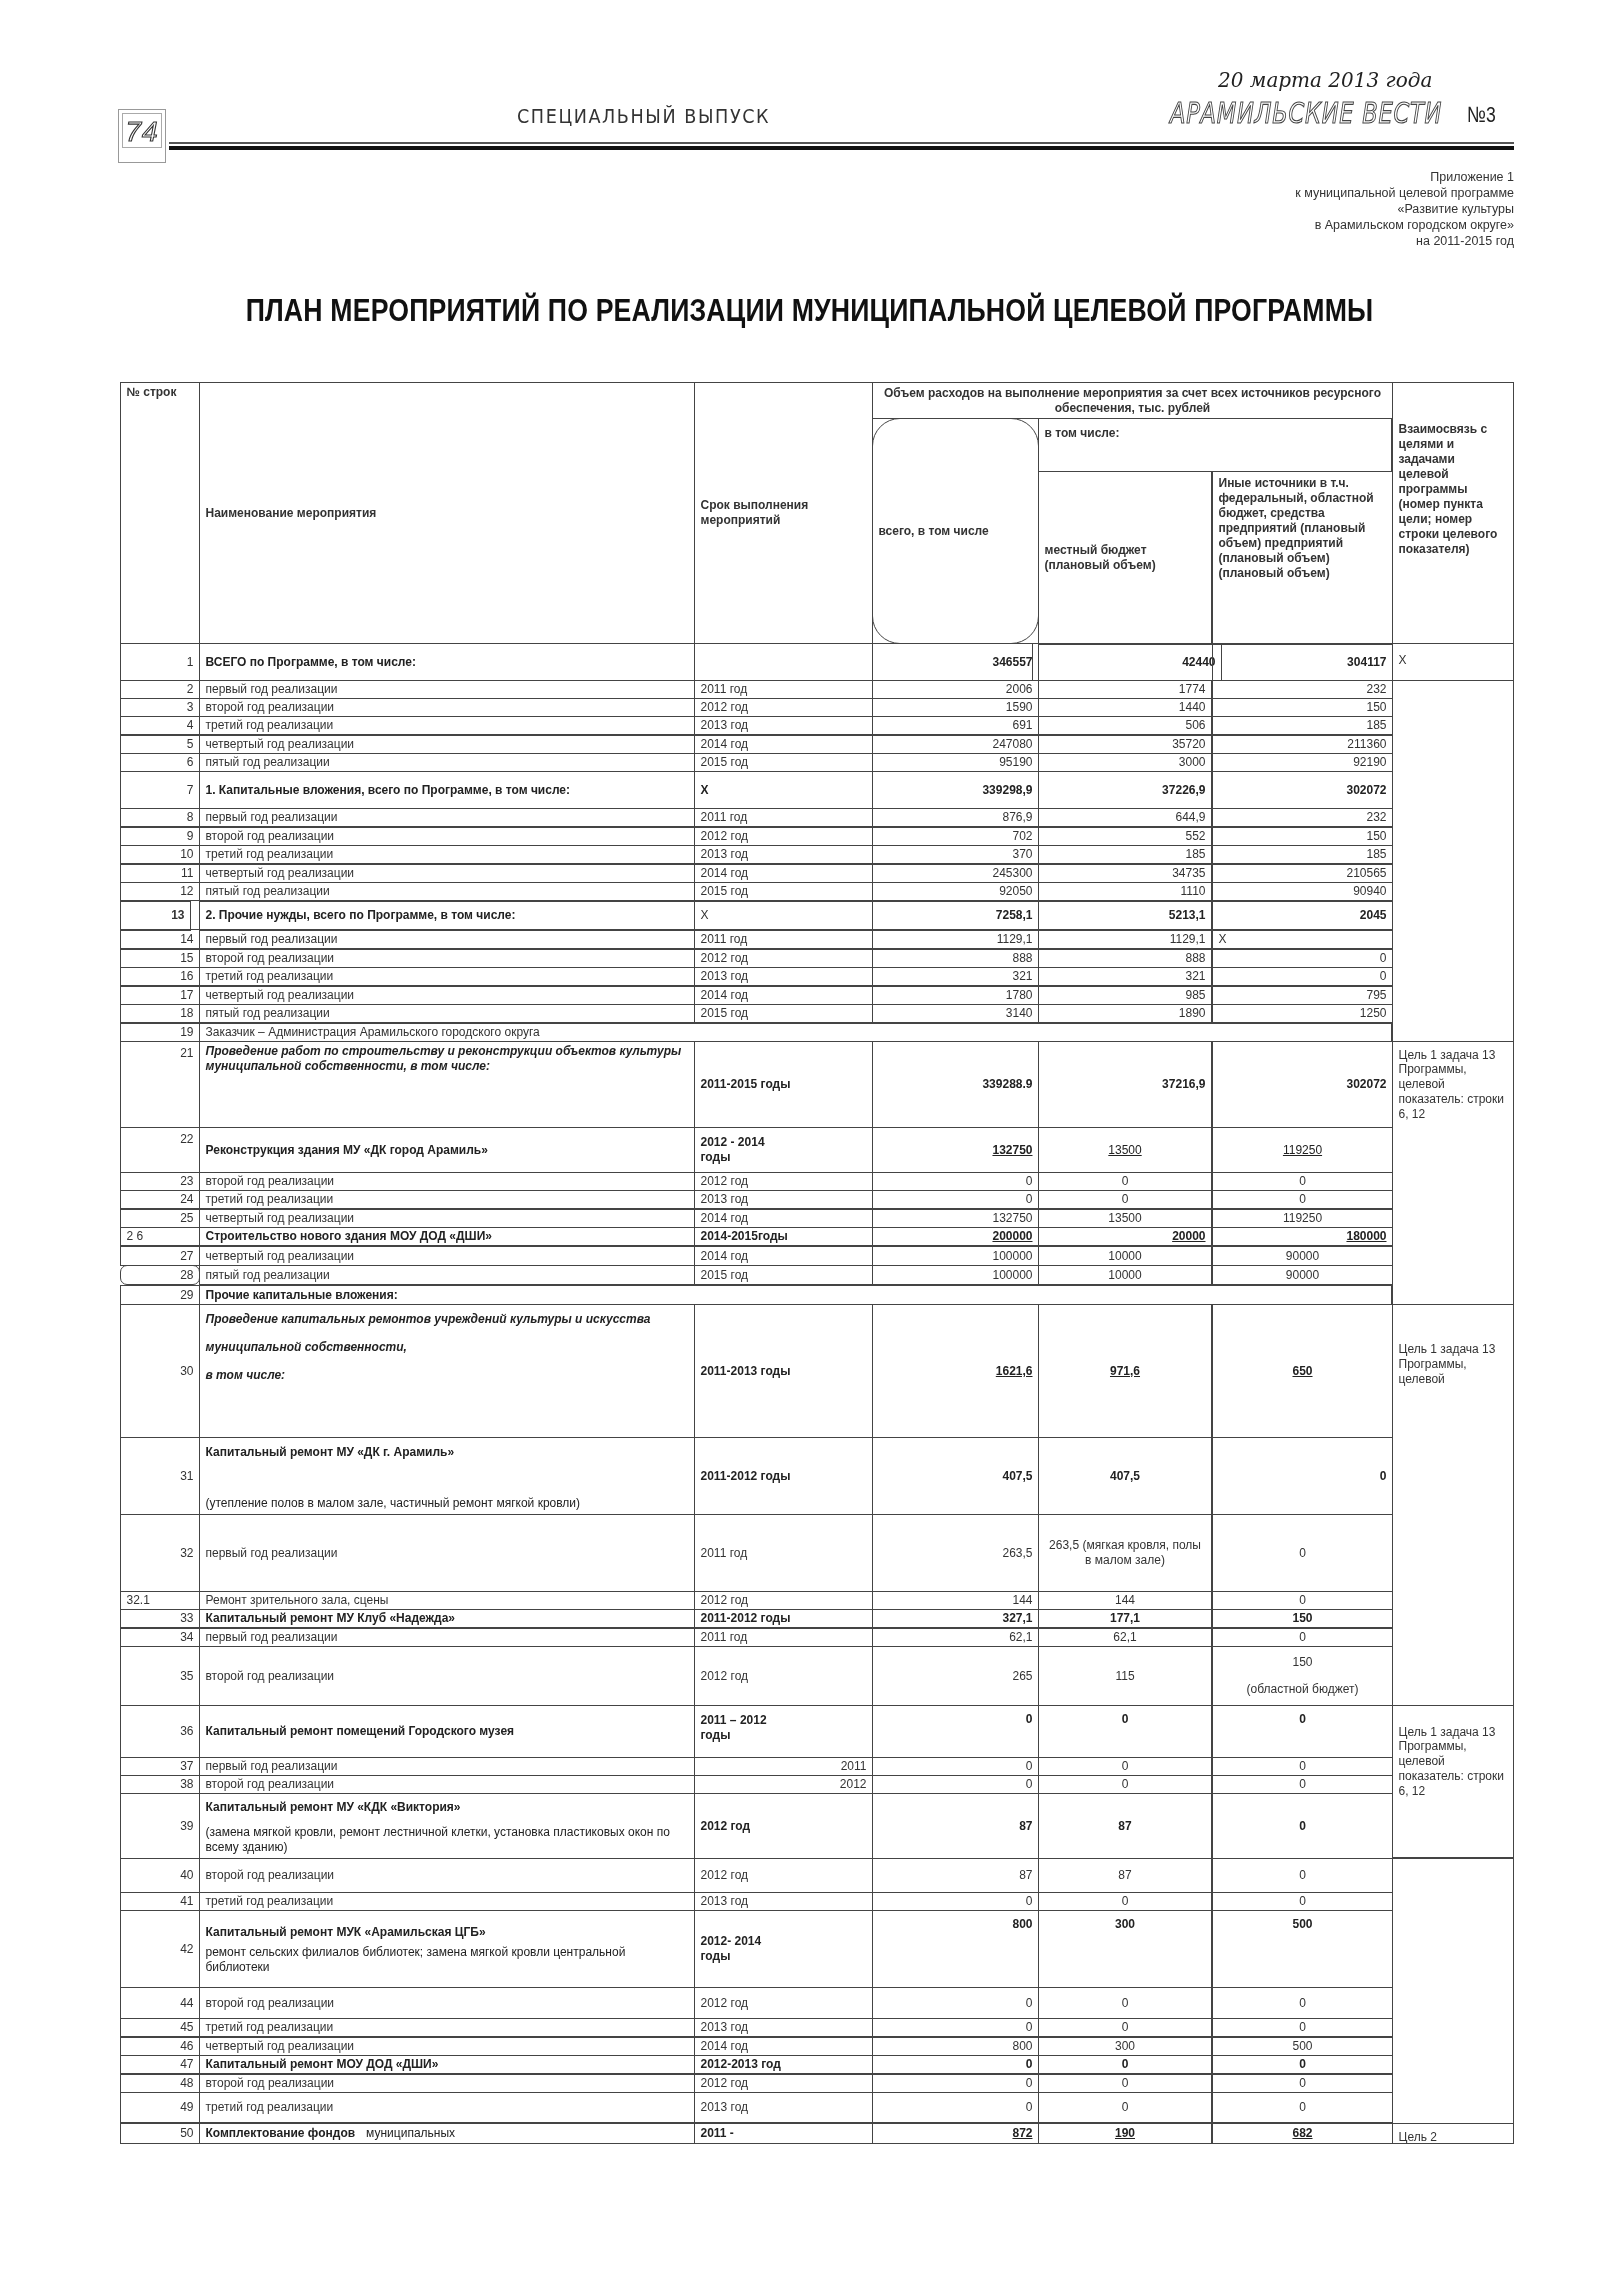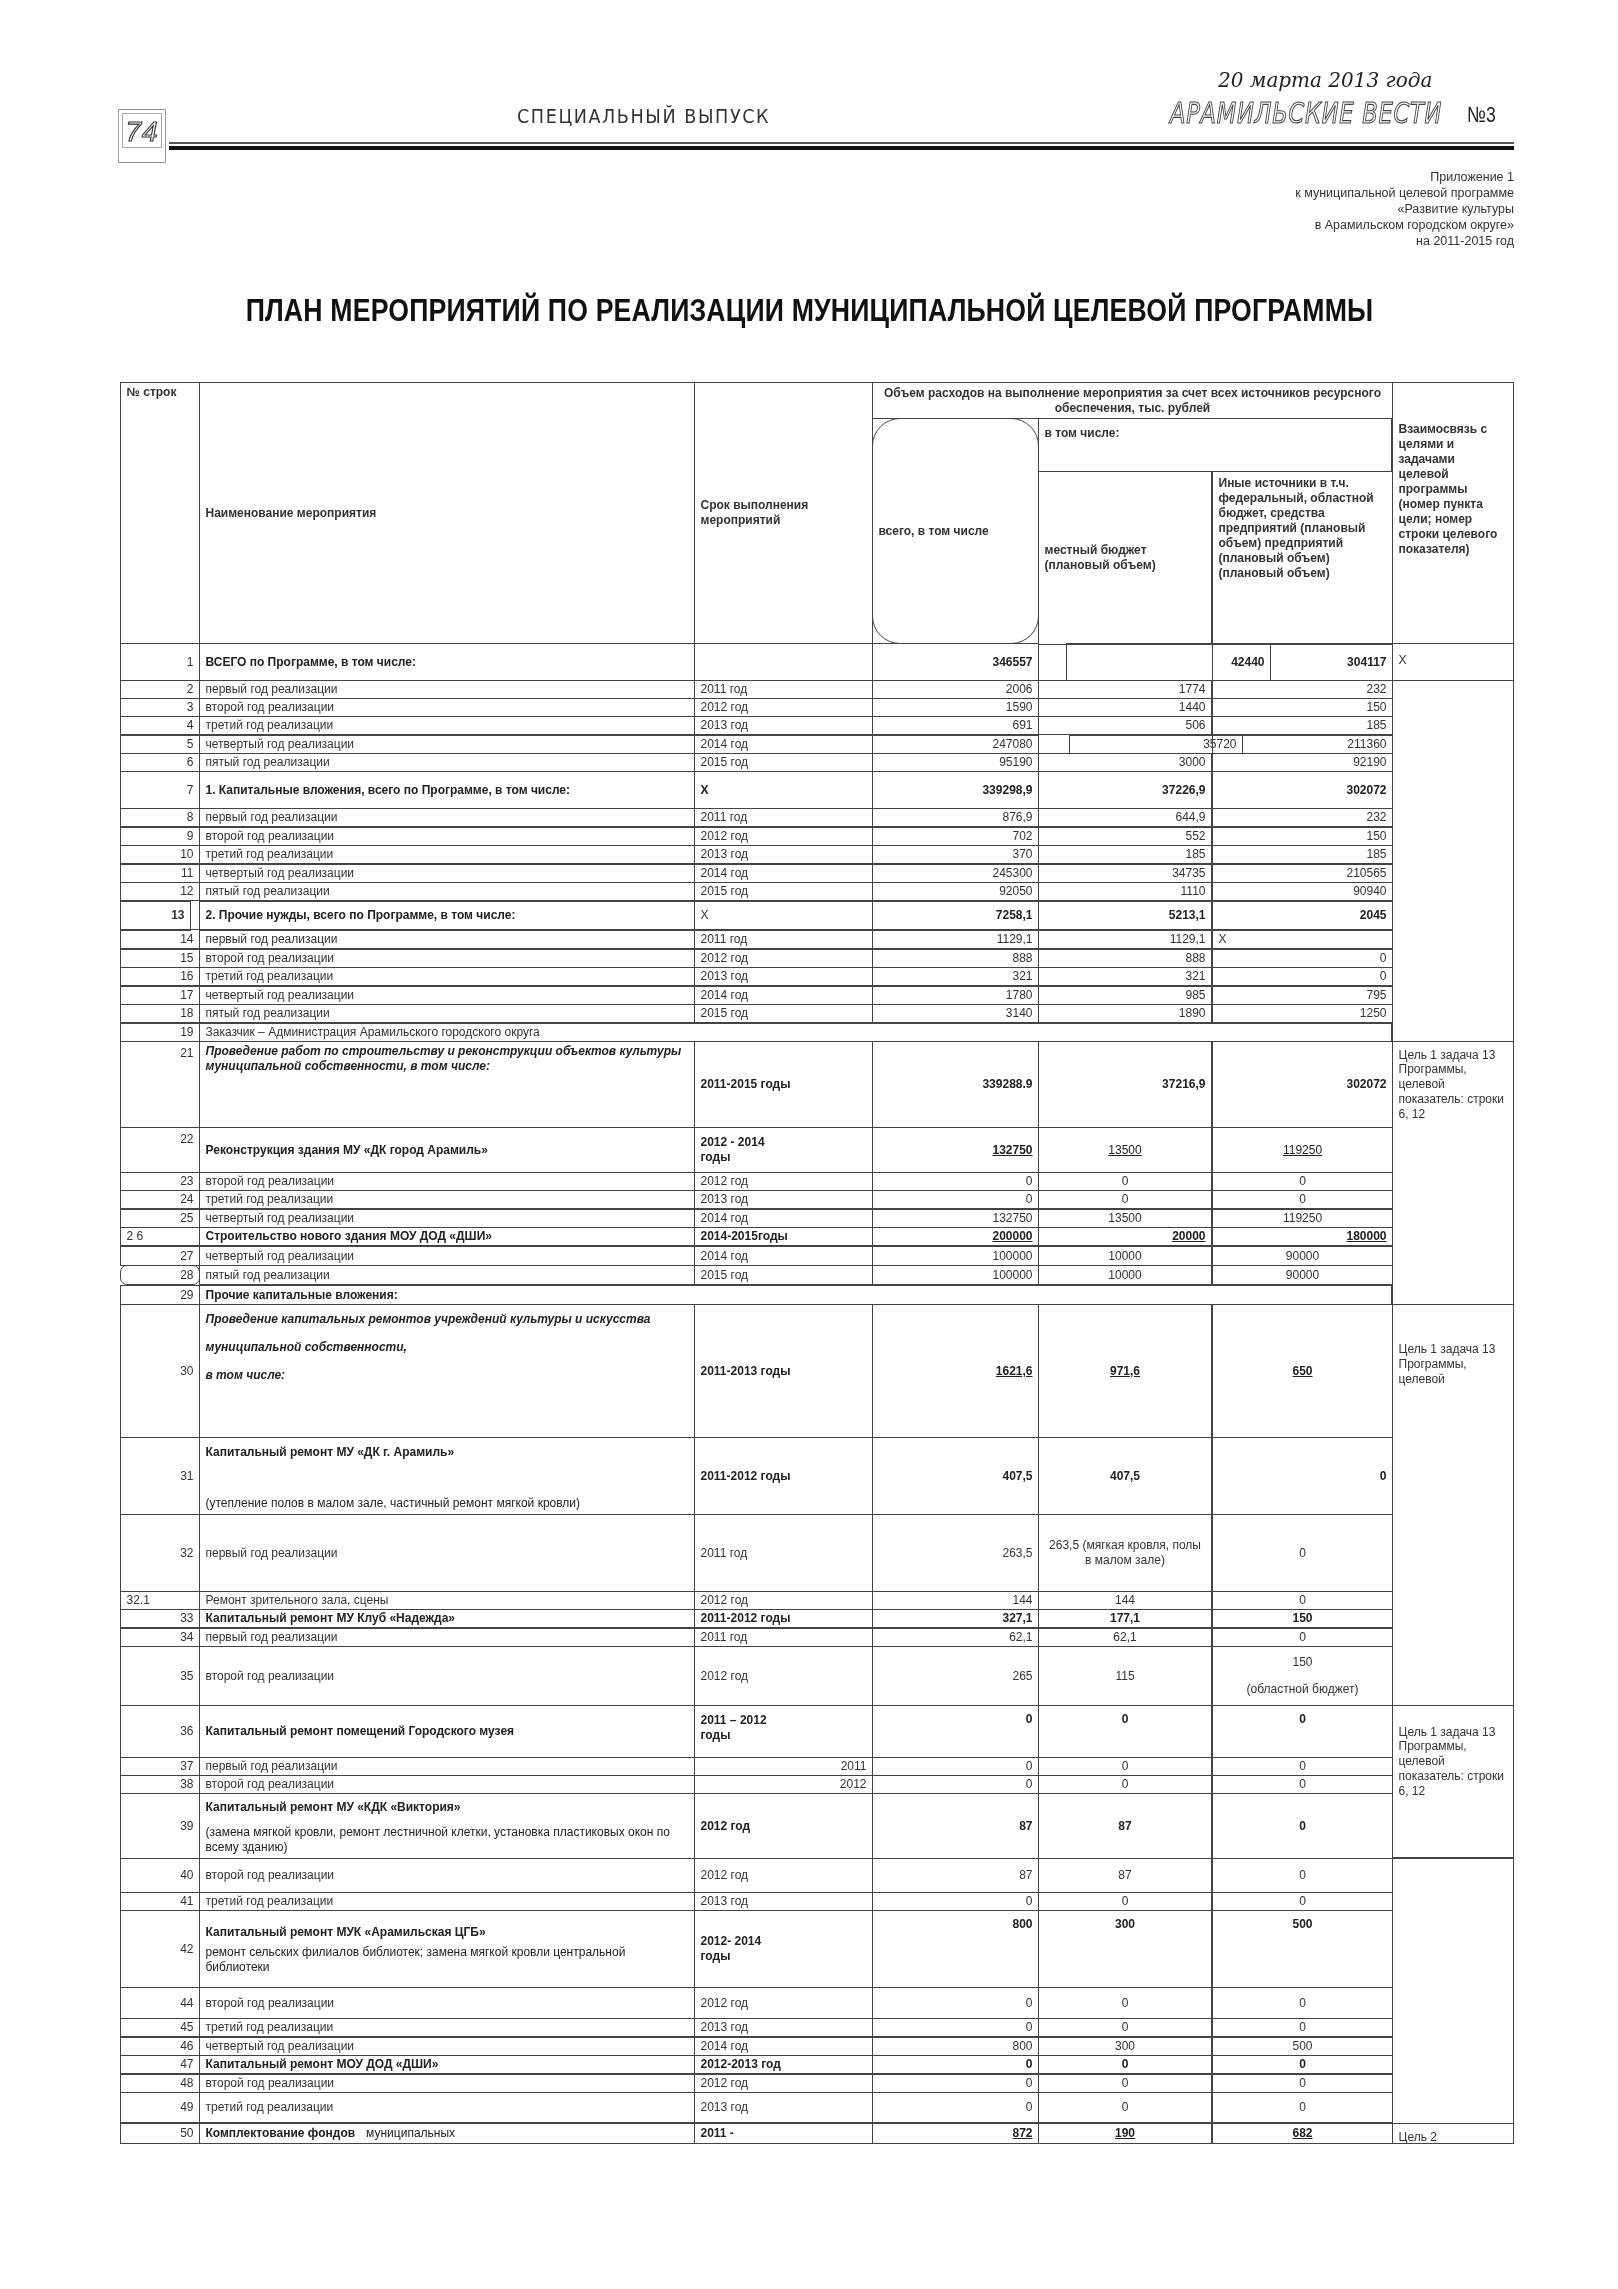--- a/index.html
+++ b/index.html
@@ -79,21 +79,21 @@
     </div>
     <div class="cell b vc" style="left: 79px; top: 261px; width: 496px; height: 38px;">
       <span>ВСЕГО по Программе, в том числе:</span>
     </div>
     <div class="cell b vc" style="left: 574px; top: 261px; width: 179px; height: 38px;">
       <span></span>
     </div>
     <div class="cell vc r b" style="left: 752px; top: 261px; width: 167px; height: 38px;">
       <span>346557</span>
     </div>
-    <div class="cell vc r b" style="left: 946px; top: 261px; width: 205px; height: 38px;">
+    <div class="cell vc r b" style="left: 912px; top: 261px; width: 190px; height: 38px;">
       <span>42440</span>
     </div>
     <div class="cell vc r b" style="left: 1092px; top: 261px; width: 181px; height: 38px;">
       <span>304117</span>
     </div>
     <div class="cell vc r" style="left: 0px; top: 298px; width: 80px; height: 18.5px;">
       <span>2</span>
     </div>
     <div class="cell vc" style="left: 79px; top: 298px; width: 496px; height: 18.5px;">
       <span>первый год реализации</span>
@@ -151,21 +151,21 @@
     </div>
     <div class="cell vc" style="left: 79px; top: 353px; width: 496px; height: 19.4px;">
       <span>четвертый год реализации</span>
     </div>
     <div class="cell vc" style="left: 574px; top: 353px; width: 179px; height: 19.4px;">
       <span>2014 год</span>
     </div>
     <div class="cell vc r" style="left: 752px; top: 353px; width: 167px; height: 19.4px;">
       <span>247080</span>
     </div>
-    <div class="cell vc r" style="left: 918px; top: 353px; width: 174px; height: 19.4px; margin-left: 31px;">
+    <div class="cell vc r" style="left: 918px; top: 353px; width: 174px; height: 19.4px;">
       <span>35720</span>
     </div>
     <div class="cell vc r" style="left: 1092px; top: 353px; width: 181px; height: 19.4px;">
       <span>211360</span>
     </div>
     <div class="cell vc r" style="left: 0px; top: 371px; width: 80px; height: 19.4px;">
       <span>6</span>
     </div>
     <div class="cell vc" style="left: 79px; top: 371px; width: 496px; height: 19.4px;">
       <span>пятый год реализации</span>

